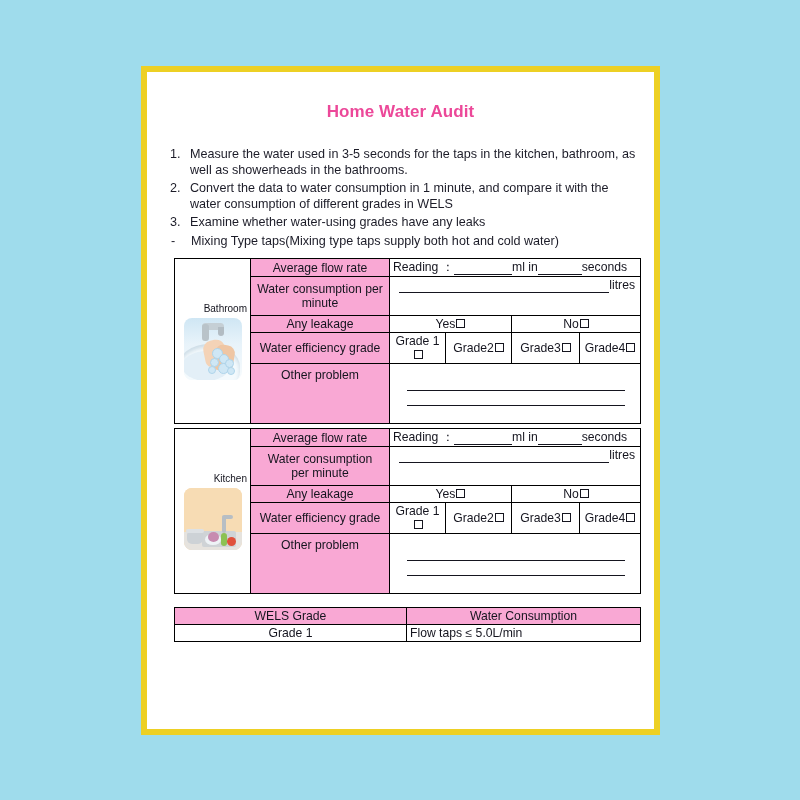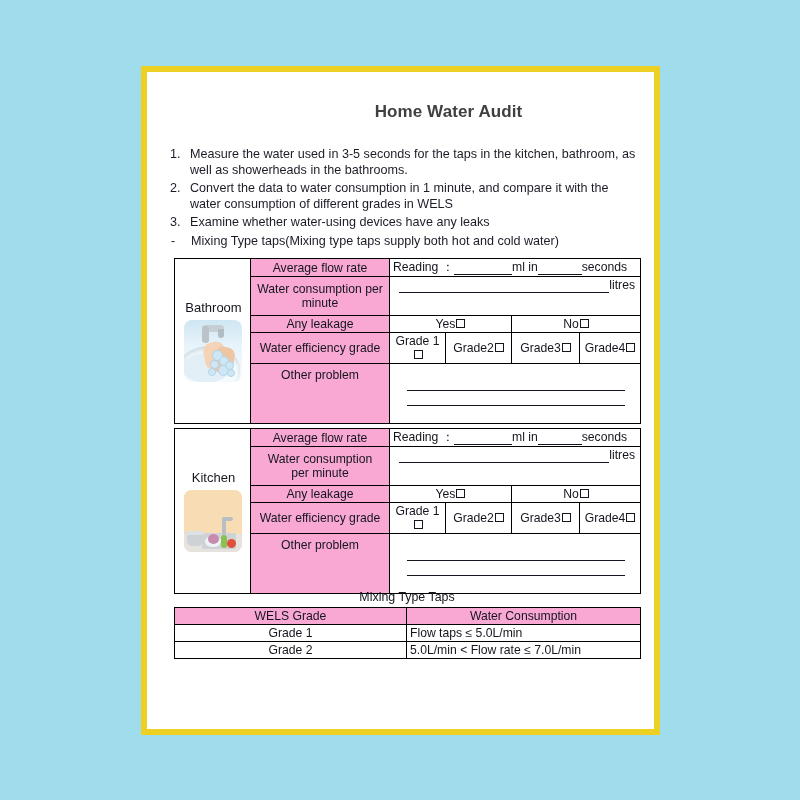--- a/index.html
+++ b/index.html
@@ -39,23 +39,22 @@
 
   
   .doc-title {
     position: absolute;
     left: 0;
     top: 30px;
     width: 507px;
     text-align: center;
     font-size: 17px;
     font-weight: bold;
-    color: #404040;
+    color: #ec4899;
     letter-spacing: 0.1px;
-    padding-left: 48px;
   }
 
   
   .instructions {
     position: absolute;
     left: 23px;
     top: 74px;
     width: 470px;
     font-size: 12.6px;
     color: #1c1c28;
@@ -95,22 +94,22 @@
   .lft { text-align: left; }
 
   
   .imgcell {
     vertical-align: top;
     padding: 0;
   }
   .imgcell .roomlabel {
     display: block;
     padding: 1px 0 0 2px;
-    font-size: 13px;
-    text-align: center;
+    font-size: 10px;
+    text-align: right;
   }
 
   
   .pic {
     position: relative;
     width: 58px;
     height: 62px;
     margin: 4px auto 0 auto;
     border-radius: 8px;
     overflow: hidden;
@@ -327,21 +326,21 @@
         <div class="ins-row">
           <span class="ins-marker">1.</span>
           <span class="ins-text">Measure the water used in 3-5 seconds for the taps in the kitchen, bathroom, as well as showerheads in the bathrooms.</span>
         </div>
         <div class="ins-row">
           <span class="ins-marker">2.</span>
           <span class="ins-text">Convert the data to water consumption in 1 minute, and compare it with the water consumption of different grades in WELS</span>
         </div>
         <div class="ins-row">
           <span class="ins-marker">3.</span>
-          <span class="ins-text">Examine whether water-using devices have any leaks</span>
+          <span class="ins-text">Examine whether water-using grades have any leaks</span>
         </div>
         <div class="ins-row">
           <span class="ins-marker dash">-</span>
           <span class="ins-text">Mixing Type taps(Mixing type taps supply both hot and cold water)</span>
         </div>
       </div>
 
       <table class="wt" style="left:27px; top:186px; width:466px;">
         <colgroup>
           <col style="width:76px">
@@ -464,38 +463,33 @@
           <tr>
             <td class="hdr" style="height:54px; vertical-align:top; padding-top:4px">Other problem</td>
             <td class="other-lines" colspan="4">
               <span class="oline"></span>
               <span class="oline"></span>
             </td>
           </tr>
         </tbody>
       </table>
 
-      <div class="subcap" style="left:27px; top:518px;">Mixing Type Taps</div>
 
       <table class="wt" style="left:27px; top:535px; width:466px;border-radius:14px;">
         <colgroup>
           <col style="width:232px">
             <col style="width:234px">
         </colgroup>
         <tbody>
           <tr>
             <td class="hdr">WELS Grade</td>
             <td class="hdr">Water Consumption</td>
           </tr>
           <tr>
             <td class="ctr">Grade 1</td>
             <td class="lft">Flow taps ≤ 5.0L/min</td>
           </tr>
-          <tr>
-            <td class="ctr">Grade 2</td>
-            <td class="lft">5.0L/min &lt; Flow rate ≤ 7.0L/min</td>
-          </tr>
         </tbody>
       </table>
 
     </div>
   </div>
 </div>
 
 </body></html>

